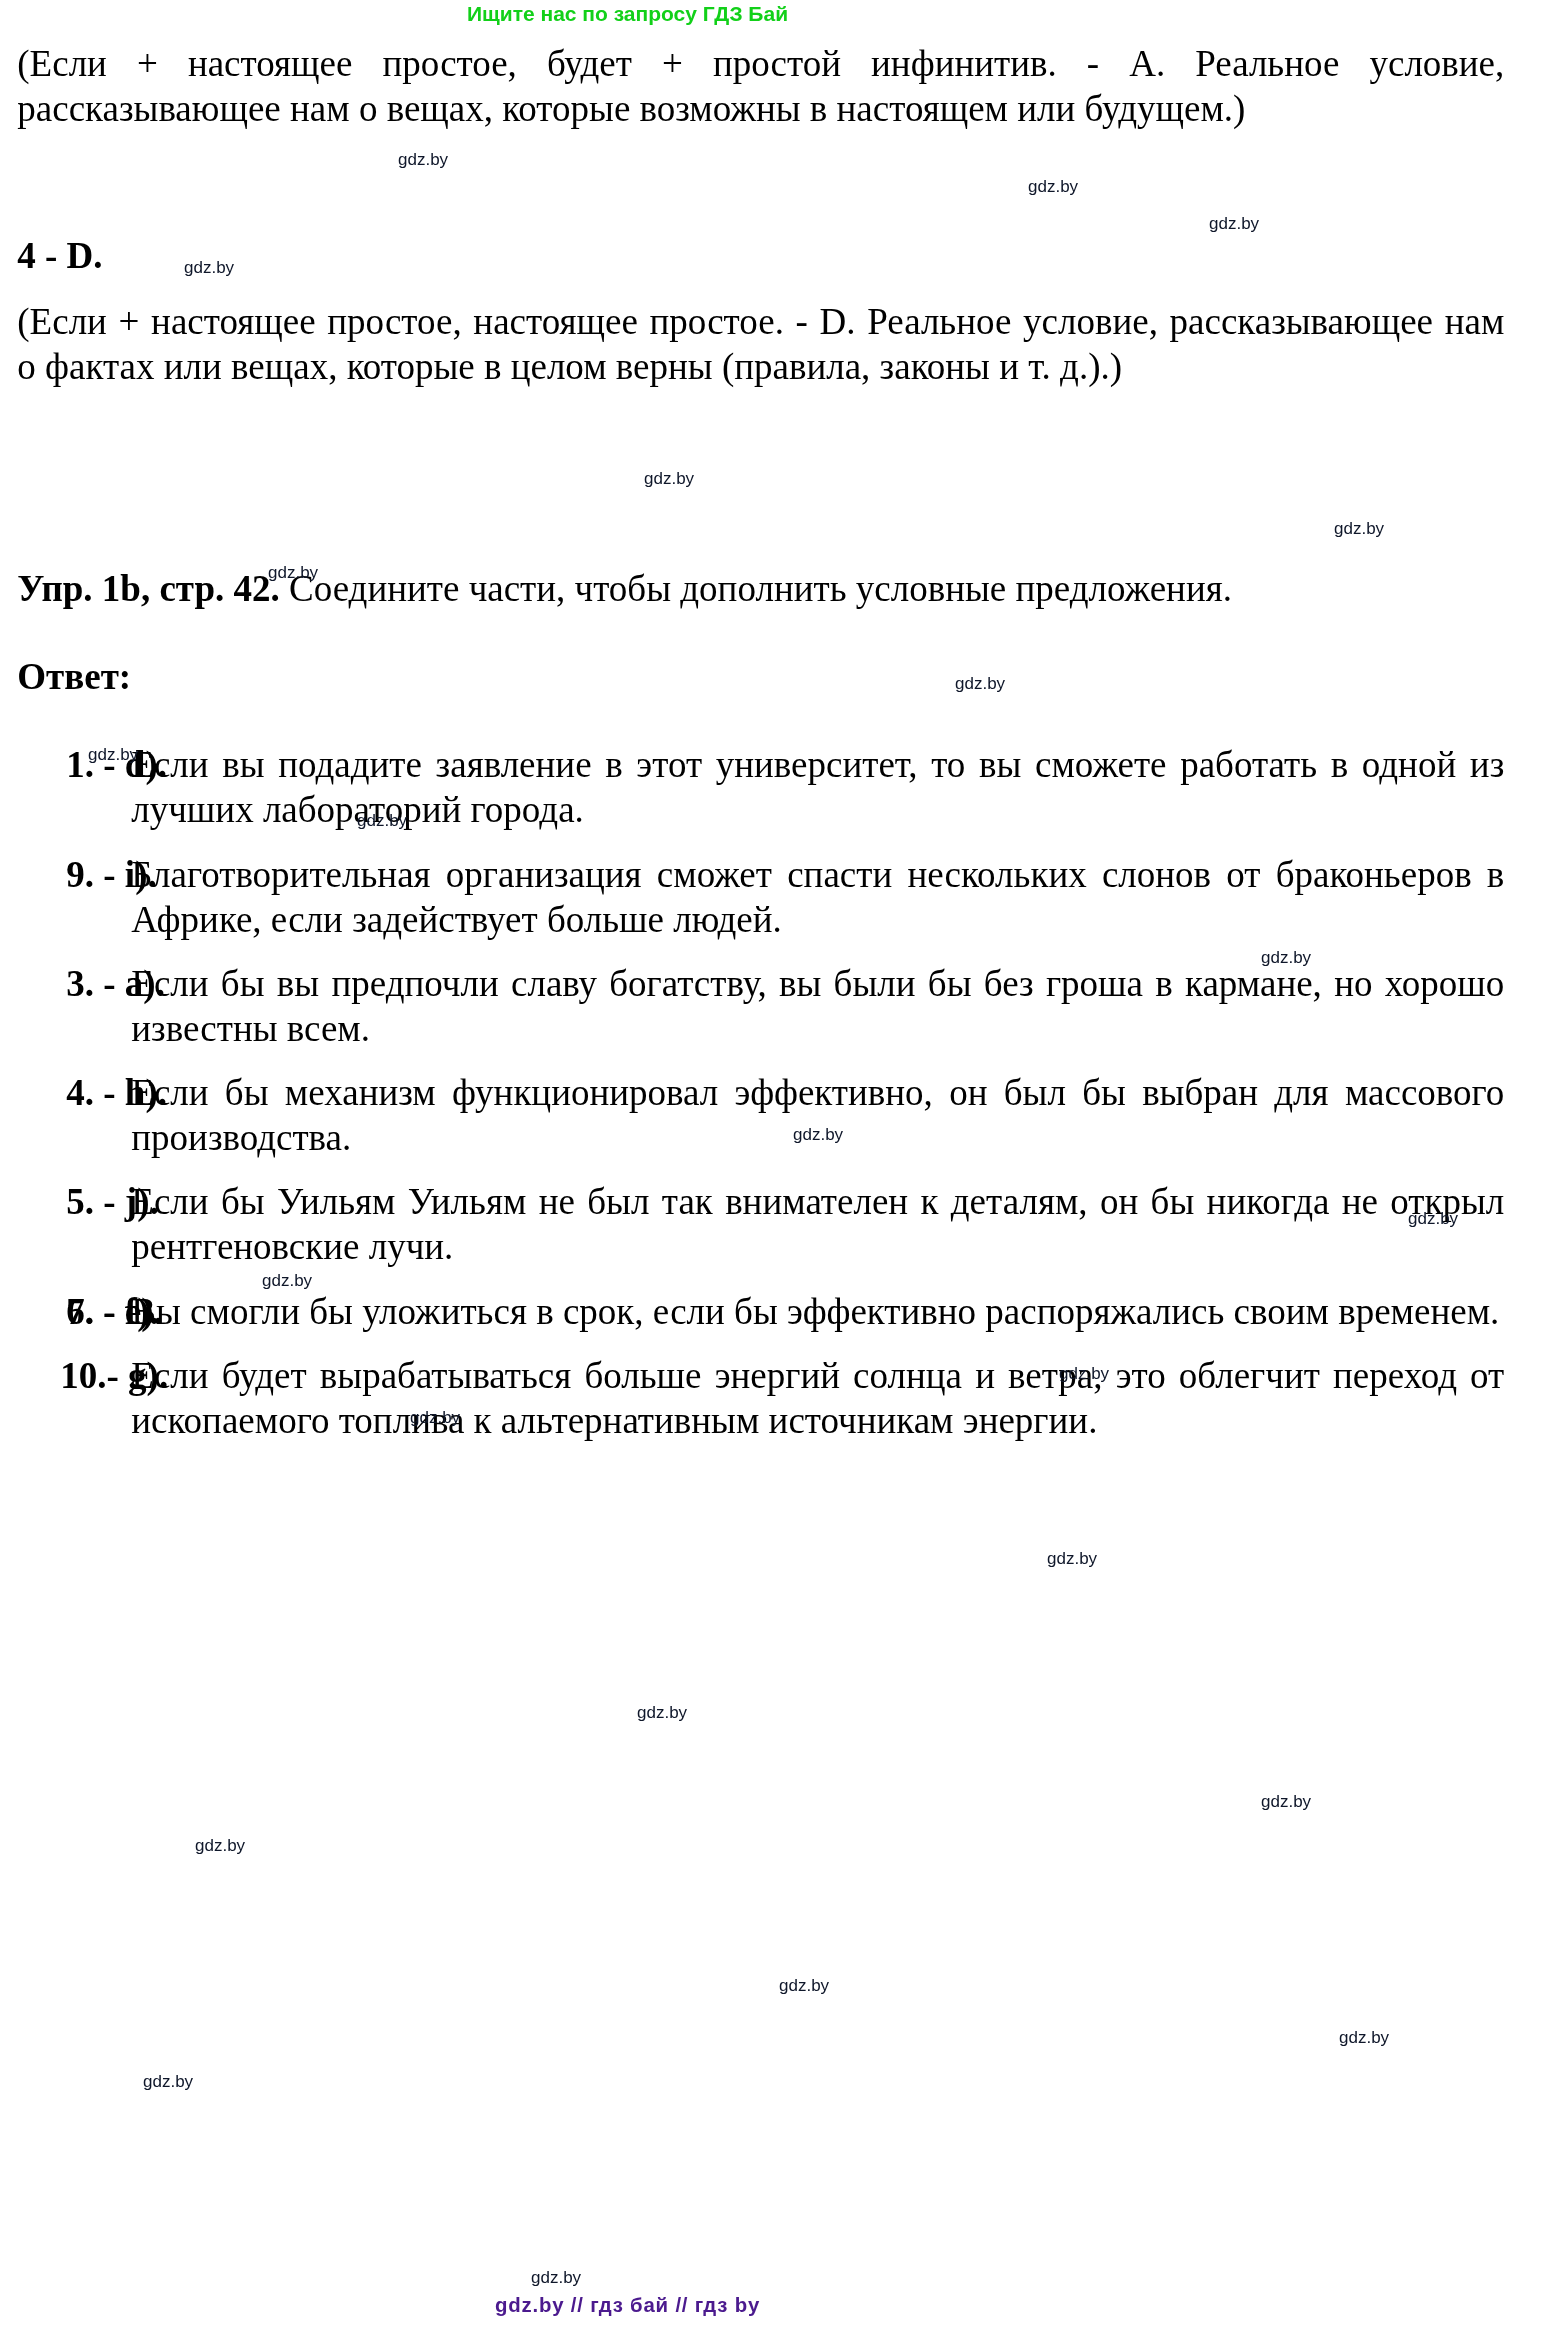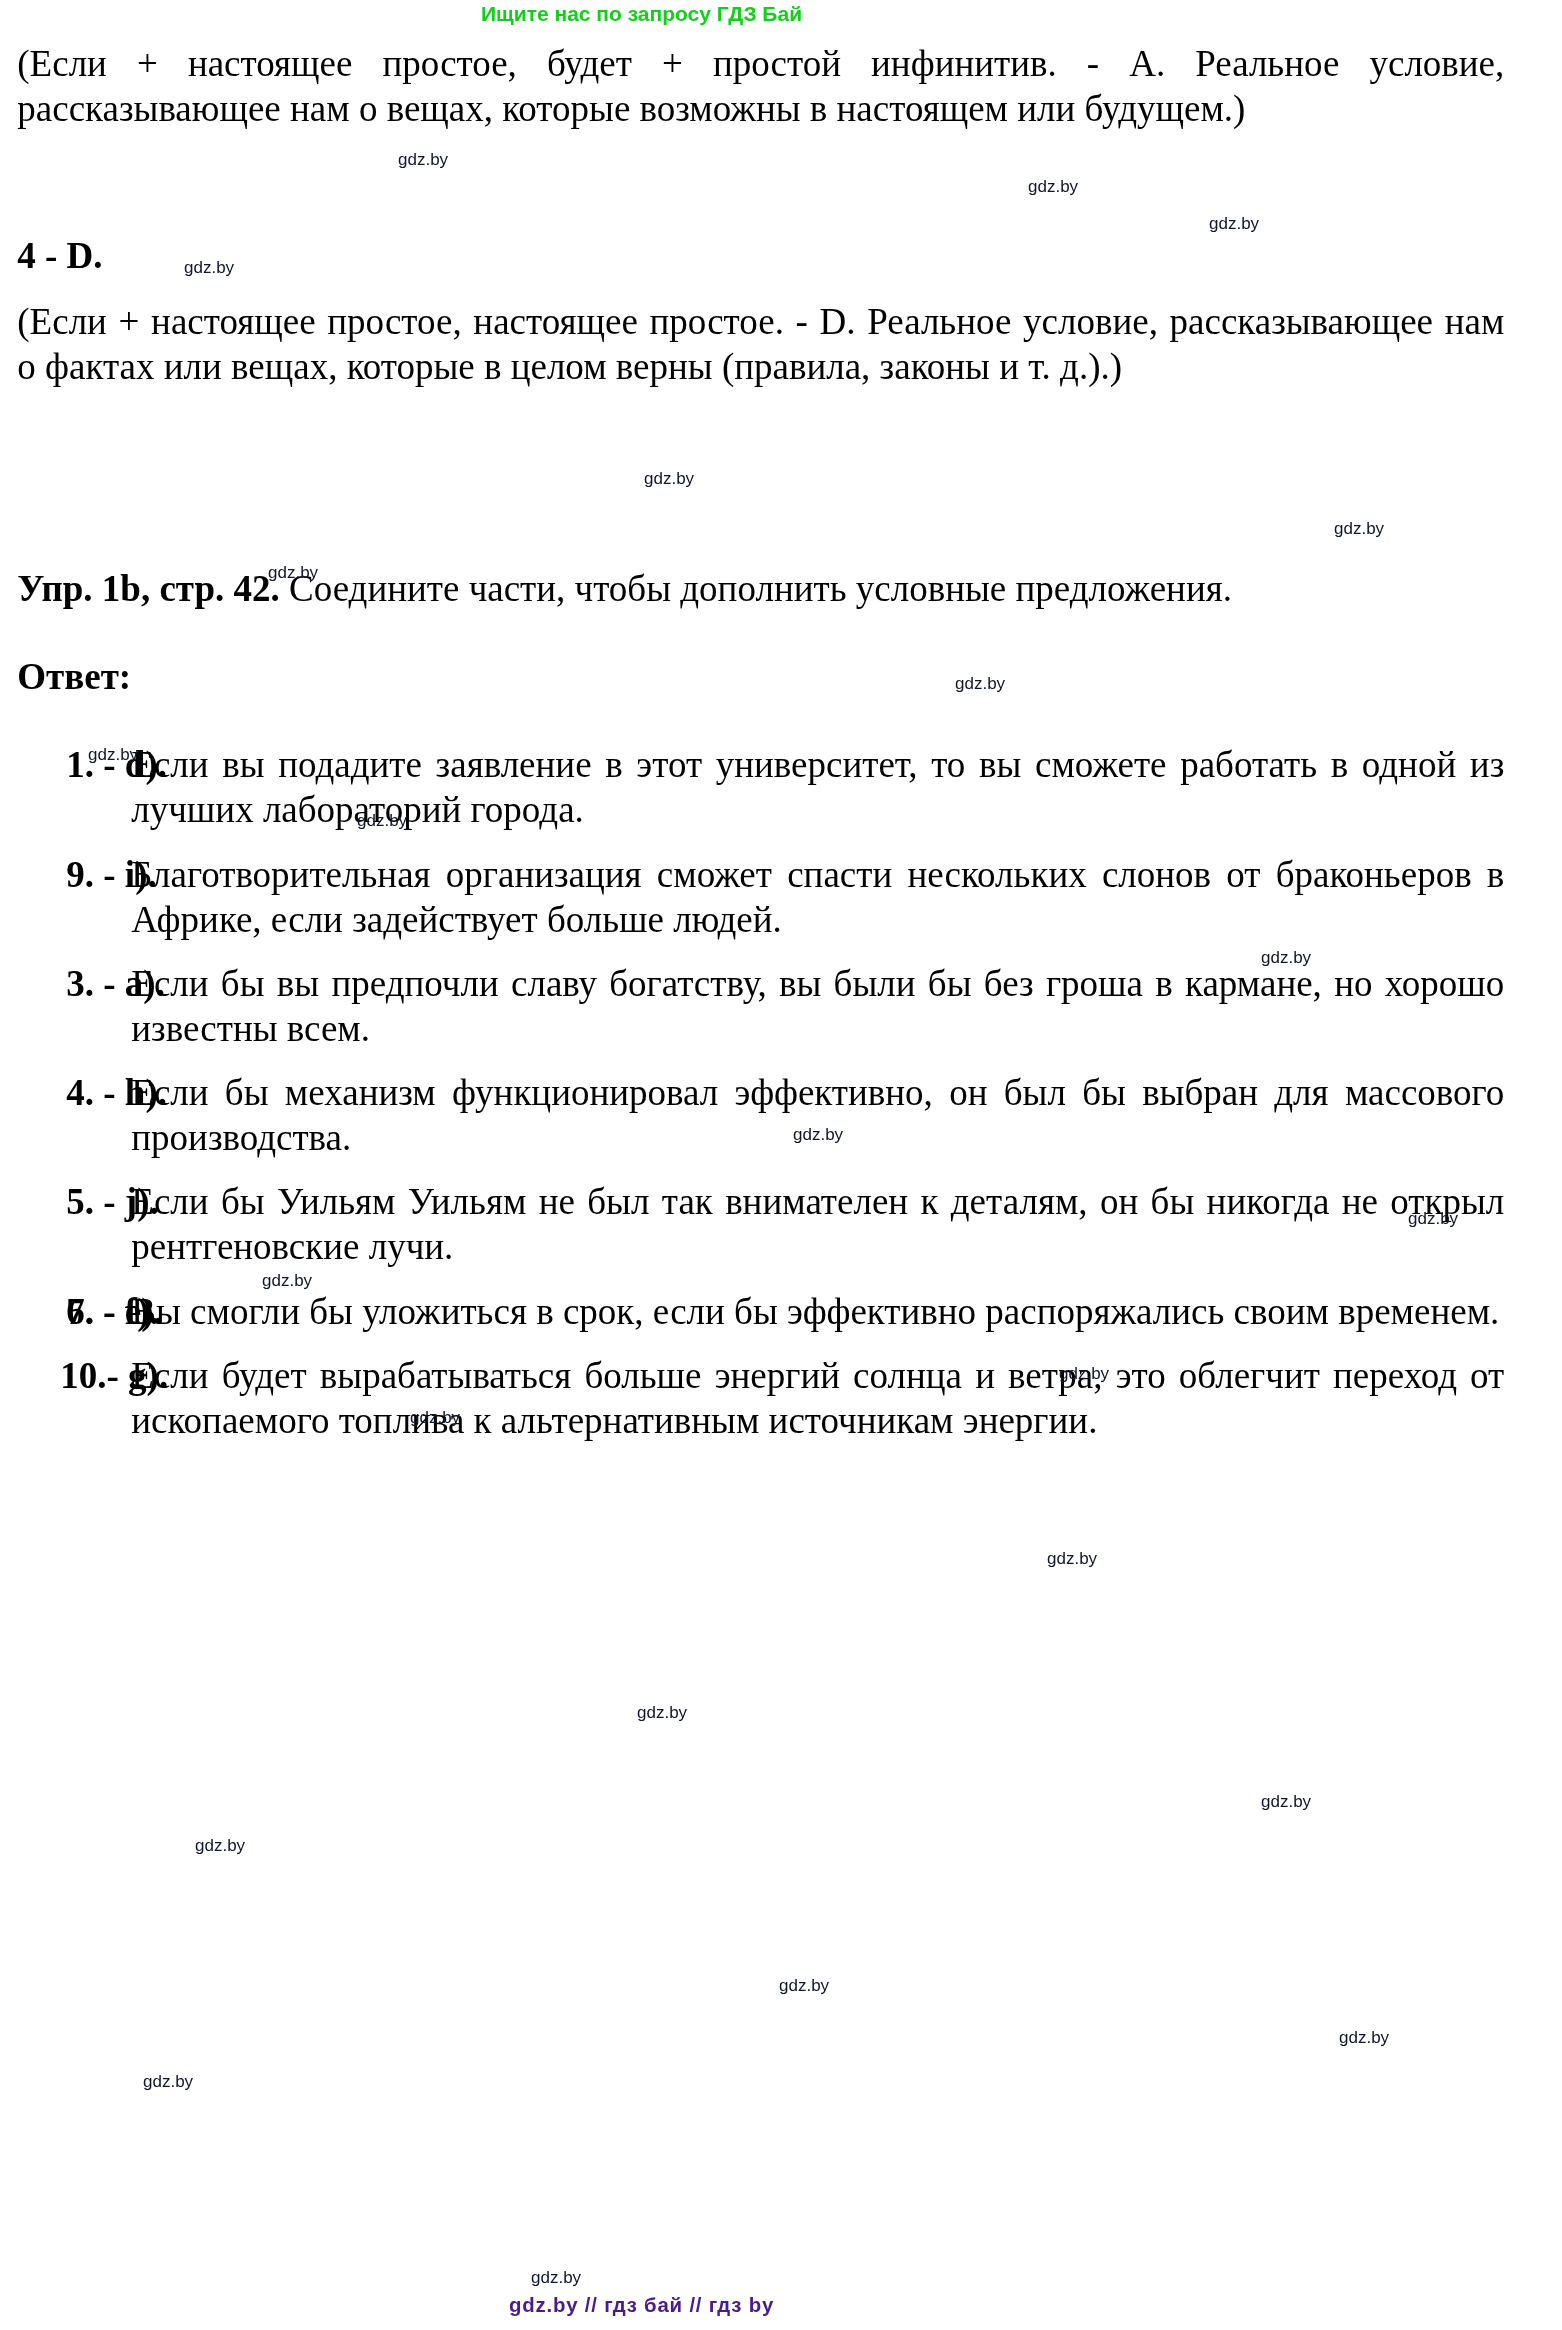--- a/index.html
+++ b/index.html
@@ -30,21 +30,20 @@
     letter-spacing: 0px;
   }
 
   
   .page {
     position: absolute;
     top: 0;
     left: 0;
     width: 1255px;
     height: 2330px;
-    padding-left: 28px;
   }
 
   .content {
     position: absolute;
     left: 17.3px;
     top: 41px;
     width: 1487px;
   }
 
   p.para {

